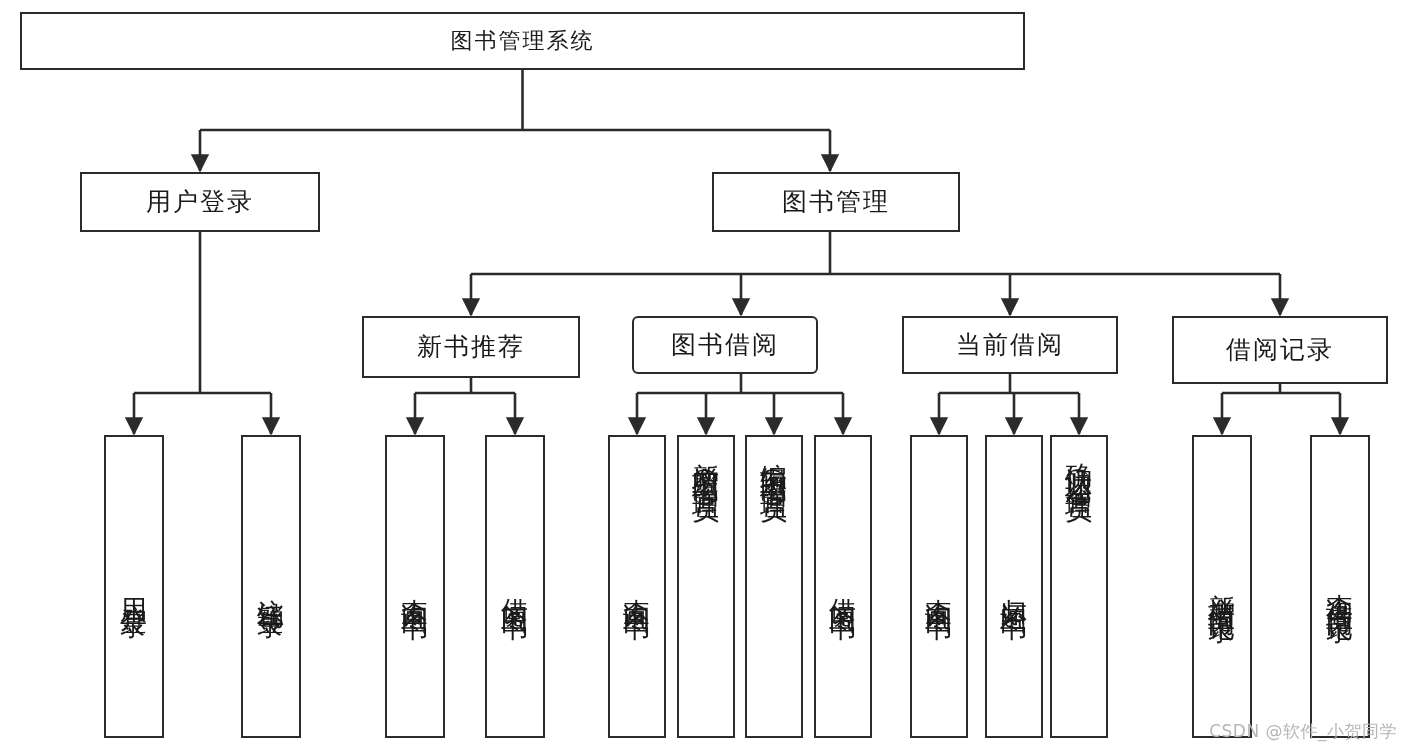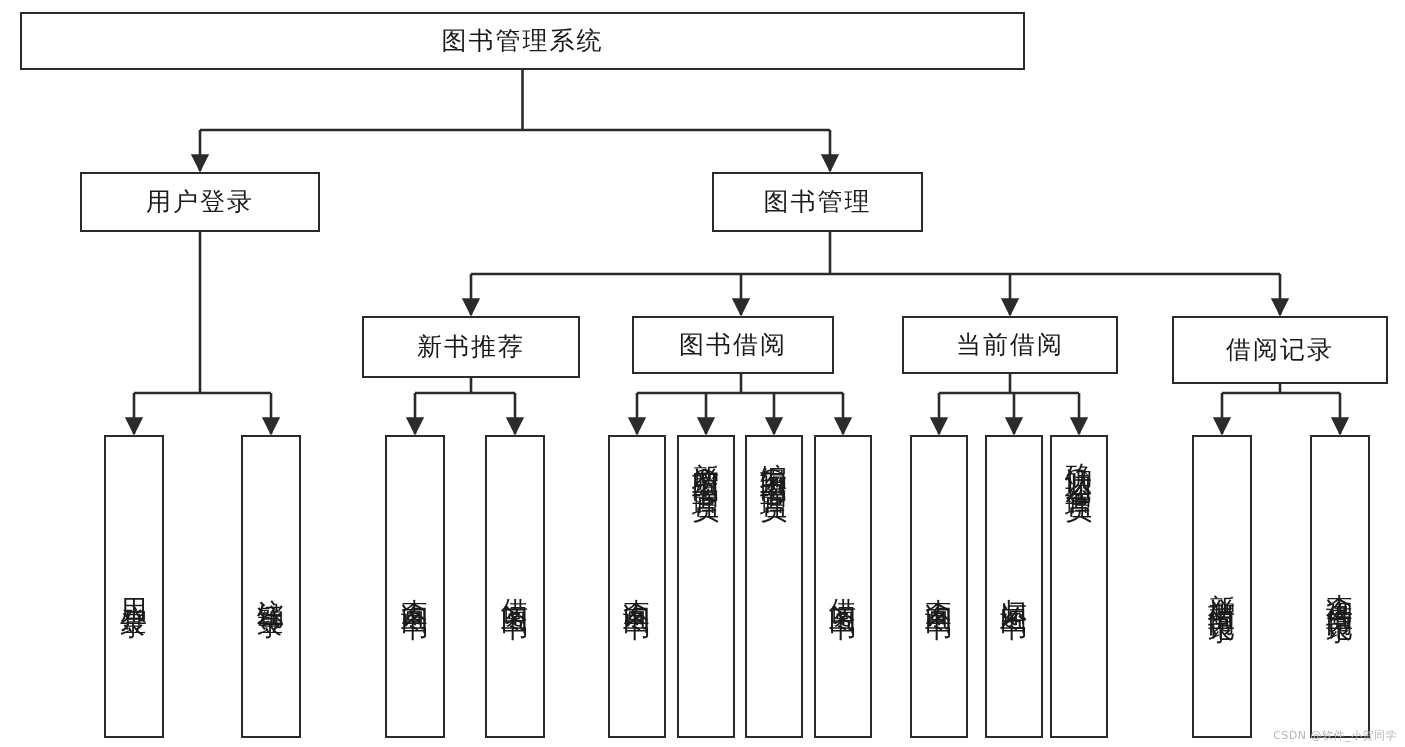--- a/index.html
+++ b/index.html
@@ -38,21 +38,21 @@
     line-height: 1.12;
     letter-spacing: 1px;
     white-space: pre;
   }
   
   .node.horiz .node-label {
     font-size: 25px;
     letter-spacing: 2px;
   }
   .node.horiz.root .node-label {
-    font-size: 25px;
+    font-size: 22px;
   }
   
   .node.vert {
     align-items: center;
     justify-content: center;
   }
   .node.vert .node-label {
     writing-mode: vertical-rl;
     text-orientation: upright;
     font-size: 27px;
@@ -60,21 +60,21 @@
     line-height: 1;
   }
   .node.vert.shift-top .node-label {
     align-self: flex-start;
     margin-top: 4px;
   }
   .watermark {
     position: absolute;
     right: 8px;
     bottom: 4px;
-    font-size: 11px;
+    font-size: 17px;
     color: #b6b6b6;
     letter-spacing: 0.5px;
     white-space: nowrap;
     font-family: "DejaVu Sans", "Liberation Sans", sans-serif;
   }
 </style>
 </head>
 <body>
 
 <div id="canvas">
@@ -122,28 +122,28 @@
       </g>
   </svg>
 
   <div class="node horiz root" style="left: 20px; top: 12px; width: 1005px; height: 58px;">
     <span class="node-label">图书管理系统</span>
   </div>
 
   <div class="node horiz" style="left: 80px; top: 172px; width: 240px; height: 60px;">
     <span class="node-label">用户登录</span>
   </div>
-  <div class="node horiz" style="left: 712px; top: 172px; width: 211px; height: 60px;">
+  <div class="node horiz" style="left: 712px; top: 172px; width: 248px; height: 60px;">
     <span class="node-label">图书管理</span>
   </div>
 
   <div class="node horiz" style="left: 362px; top: 316px; width: 218px; height: 62px;">
     <span class="node-label">新书推荐</span>
   </div>
-  <div class="node horiz" style="left: 632px; top: 316px; width: 202px; height: 58px;">
+  <div class="node horiz" style="left: 632px; top: 316px; width: 186px; height: 58px; border-radius: 6px;">
     <span class="node-label">图书借阅</span>
   </div>
   <div class="node horiz" style="left: 902px; top: 316px; width: 216px; height: 58px;">
     <span class="node-label">当前借阅</span>
   </div>
   <div class="node horiz" style="left: 1172px; top: 316px; width: 216px; height: 68px;">
     <span class="node-label">借阅记录</span>
   </div>
 
   <div class="node vert" style="left: 104px; top: 435px; width: 60px; height: 303px;">

